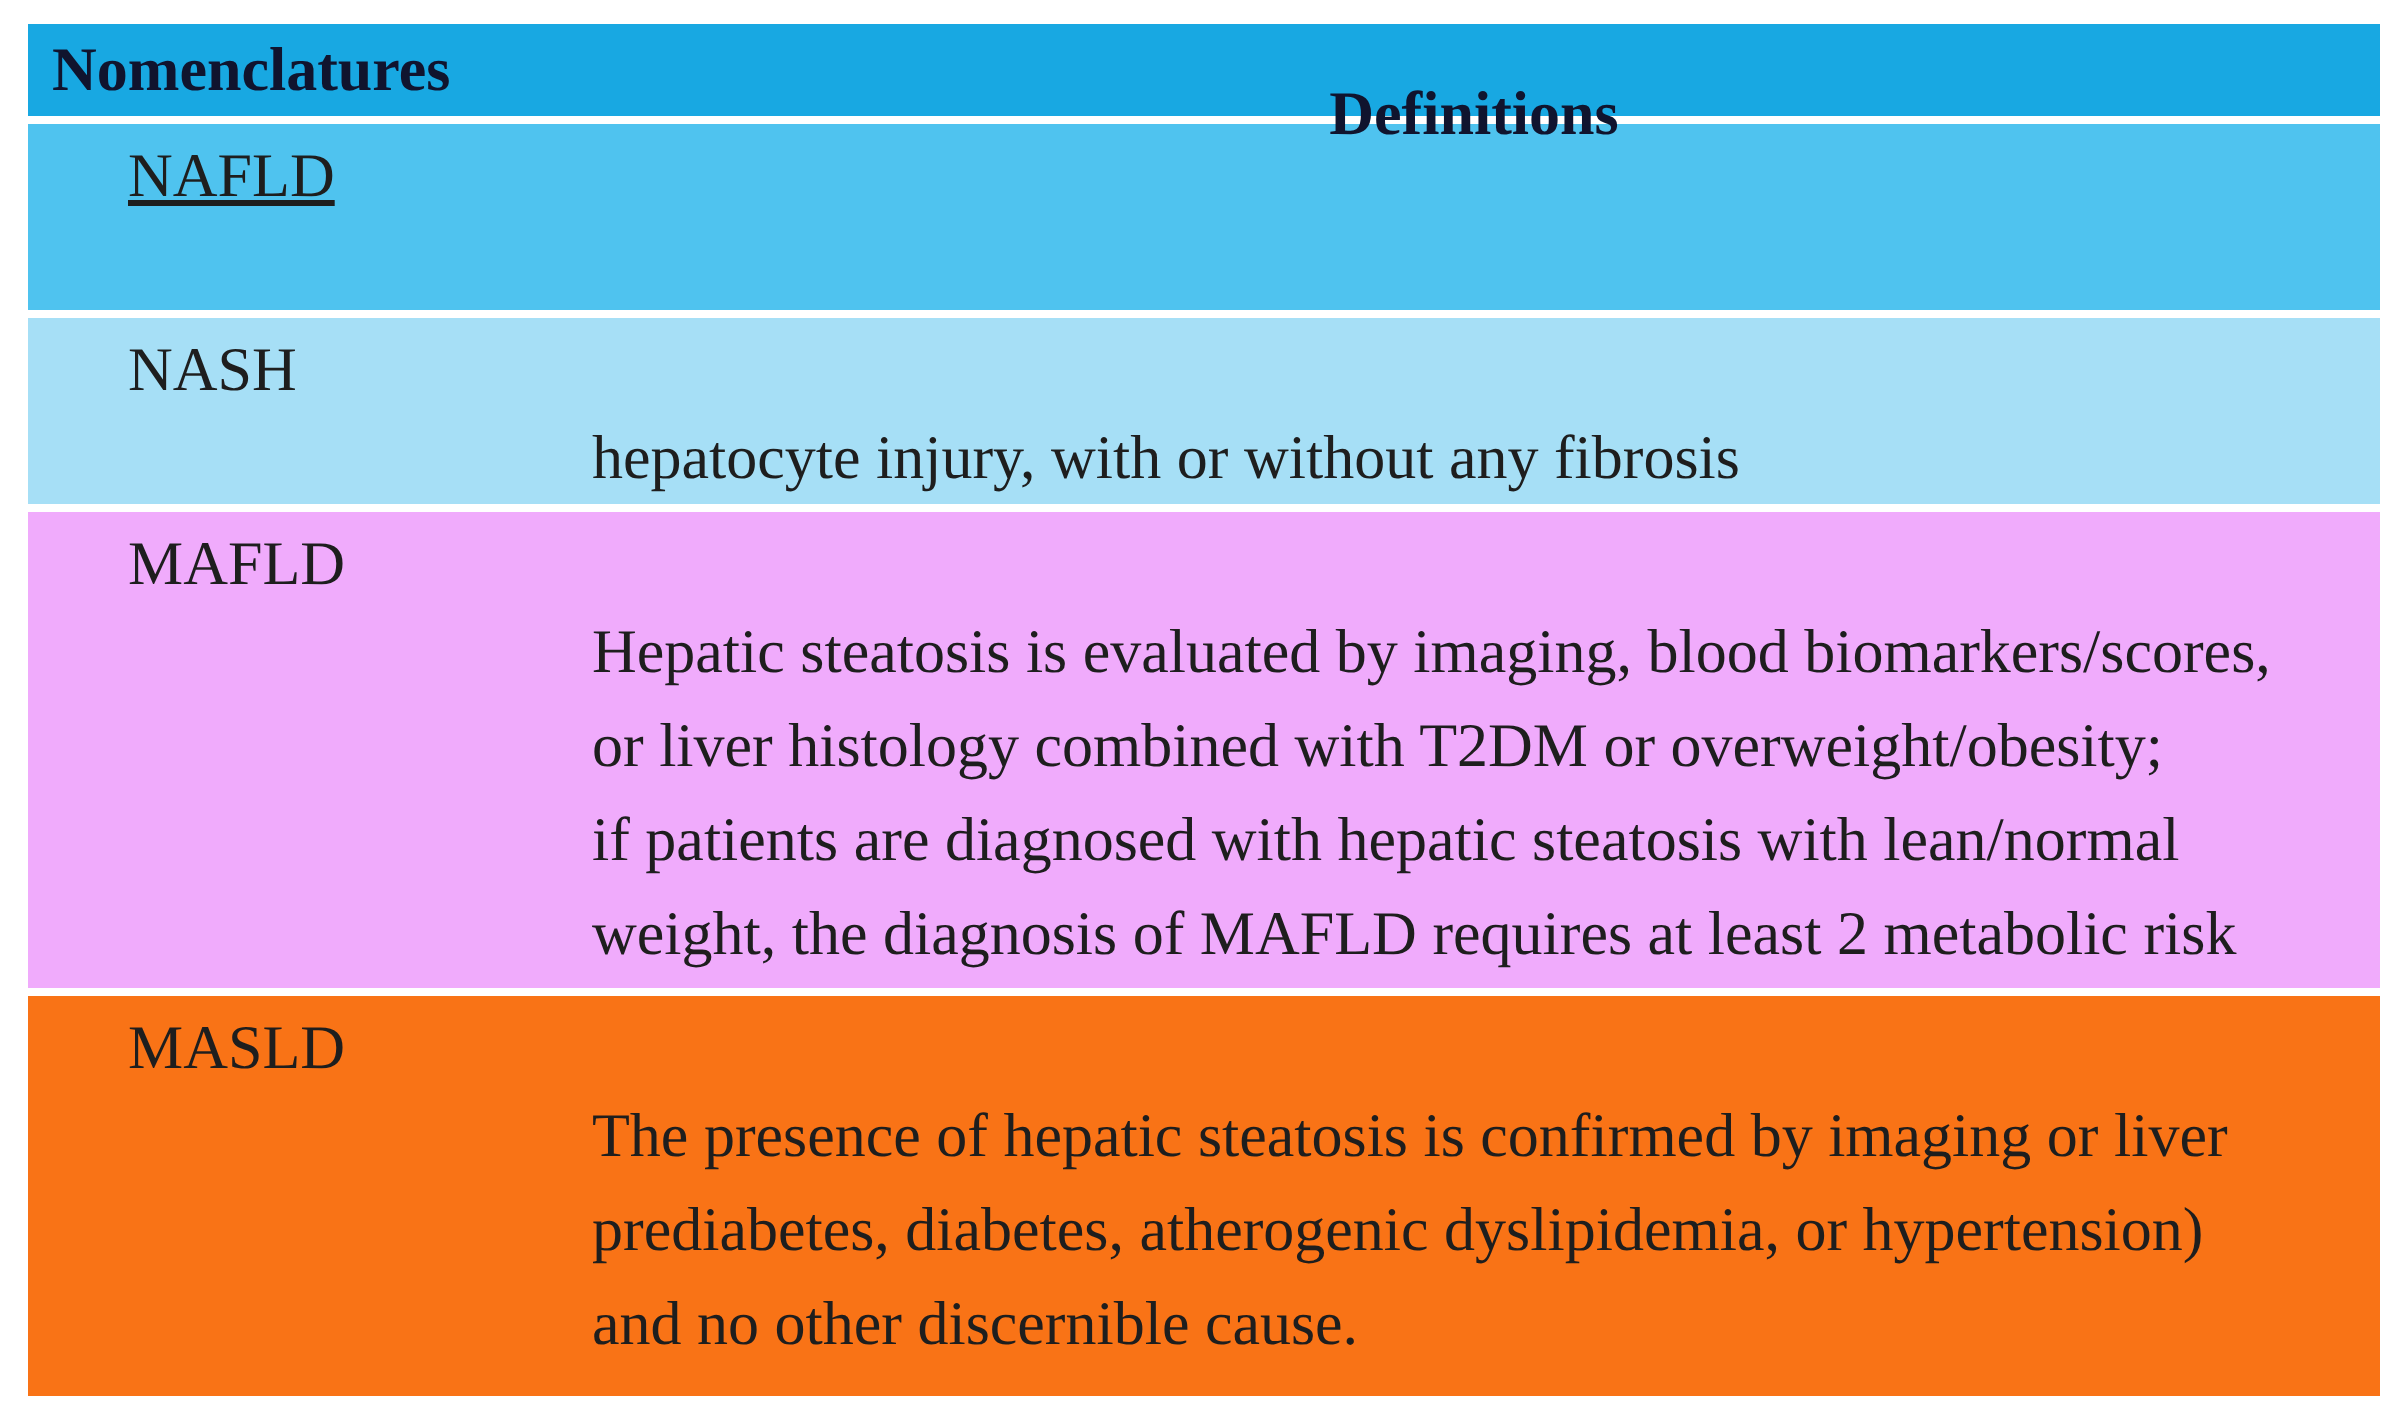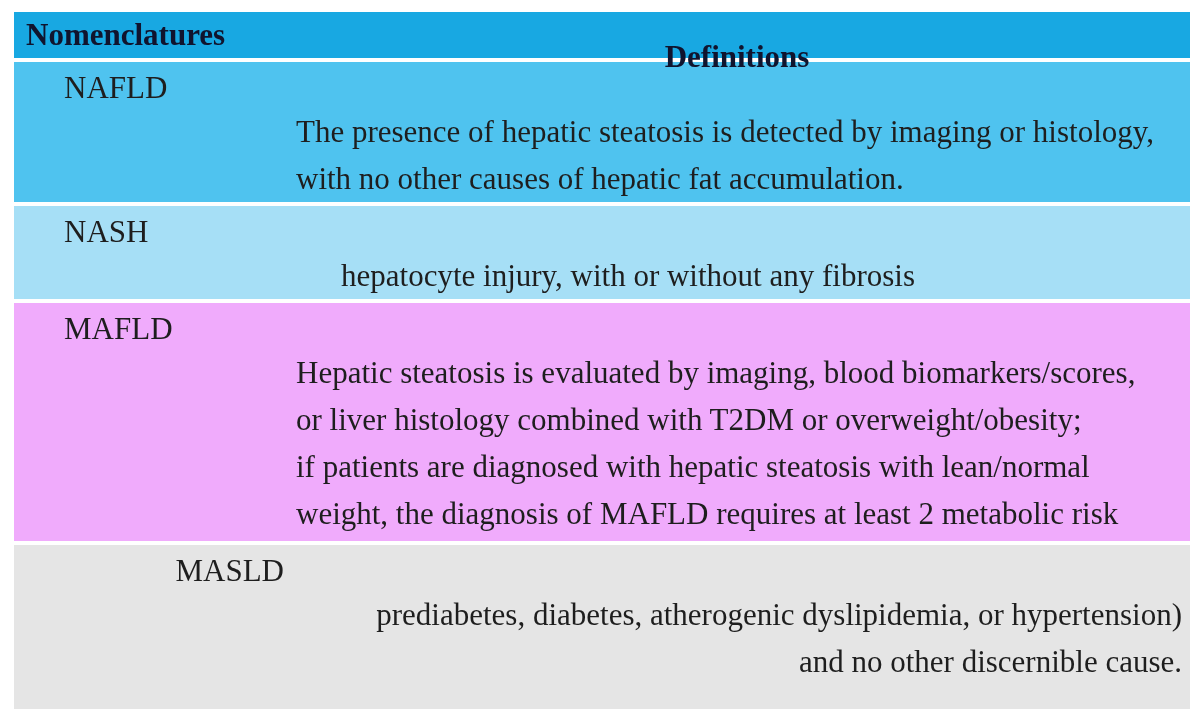--- a/index.html
+++ b/index.html
@@ -60,61 +60,58 @@
     line-height: 46px;
   }
   .row.header .cell.def {
     padding-left: 0;
     padding-right: 0;
     padding-top: 0;
     text-align: center;
     font-size: 31px;
     line-height: 46px;
   }
-  .row.r0 { min-height: 93px; }
-  .row.r1 { min-height: 92px; gap: 45px; }
+  .row.r0 { min-height: 93px; text-decoration: underline; }
+  .row.r1 { min-height: 92px; }
   .row.r2 { min-height: 238px; }
   .row.r3 { min-height: 200px; margin-bottom: 0; }
 </style>
 </head>
 <body>
 
 <div class="tbl">
 
   <div class="row header" style="background-color: rgb(24, 168, 226); color: rgb(16, 20, 46);">
     <div class="cell label">Nomenclatures</div>
     <div class="cell def">Definitions</div>
   </div>
 
   <div class="row r0" style="background-color: rgb(79, 195, 239); color: rgb(30, 30, 30);">
     <div class="cell label">NAFLD</div>
-    <div class="cell def">
-      <span class="line">The presence of hepatic steatosis is detected by imaging or histology,</span>
-      <span class="line">with no other causes of hepatic fat accumulation.</span>
-    </div>
   </div>
 
   <div class="row r1" style="background-color: rgb(166, 223, 246); color: rgb(30, 30, 30);">
     <div class="cell label">NASH</div>
     <div class="cell def">
       <span class="line">hepatocyte injury, with or without any fibrosis</span>
     </div>
   </div>
 
   <div class="row r2" style="background-color: #f0abfc; color: rgb(30, 30, 30);">
     <div class="cell label">MAFLD</div>
     <div class="cell def">
       <span class="line">Hepatic steatosis is evaluated by imaging, blood biomarkers/scores,</span>
       <span class="line">or liver histology combined with T2DM or overweight/obesity;</span>
       <span class="line">if patients are diagnosed with hepatic steatosis with lean/normal</span>
       <span class="line">weight, the diagnosis of MAFLD requires at least 2 metabolic risk</span>
     </div>
   </div>
 
-  <div class="row r3" style="background-color: #e5e5e5; color: rgb(30, 30, 30); text-align: right;">
+  <div class="row r3" style="background-color: #f97316; color: rgb(30, 30, 30);">
     <div class="cell label">MASLD</div>
     <div class="cell def">
+      <span class="line">The presence of hepatic steatosis is confirmed by imaging or liver</span>
       <span class="line">prediabetes, diabetes, atherogenic dyslipidemia, or hypertension)</span>
       <span class="line">and no other discernible cause.</span>
     </div>
   </div>
 
 </div>
 
 </body></html>

